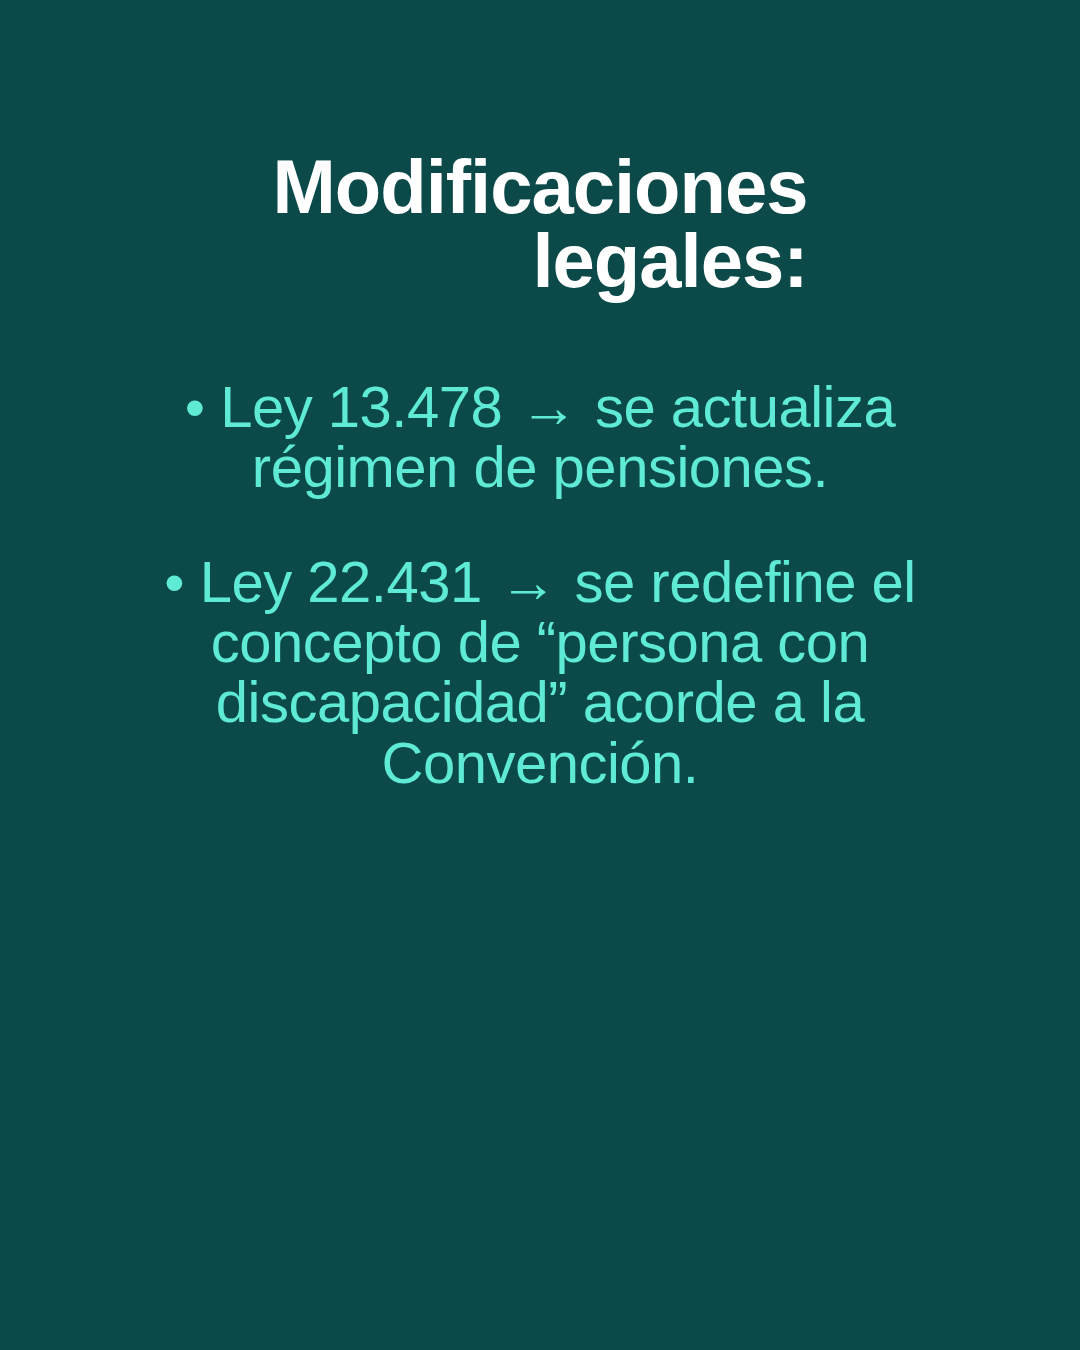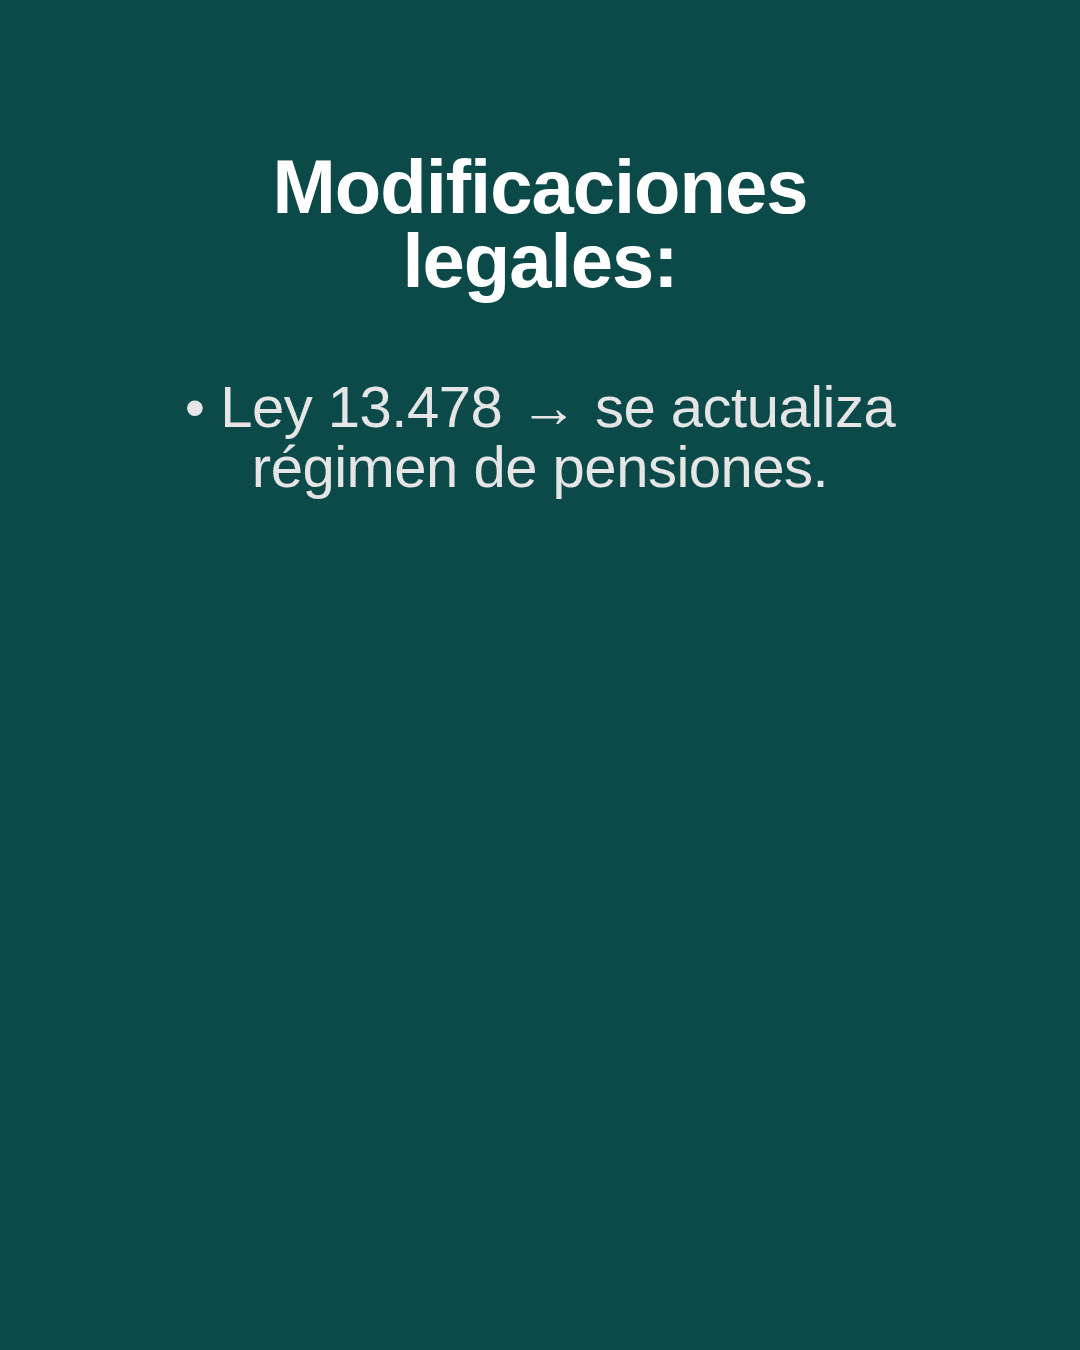--- a/index.html
+++ b/index.html
@@ -22,36 +22,36 @@
     display: flex;
     flex-direction: column;
     align-items: center;
     padding: 150px 60px 0 60px;
   }
   .title {
     color: #ffffff;
     font-weight: bold;
     font-size: 76px;
     line-height: 0.98;
-    text-align: center;
+    text-align: right;
     letter-spacing: -1px;
     max-width: 640px;
     margin: 0 0 78px 0;
     white-space: pre-line;
   }
   .bullet-list {
     width: 100%;
     max-width: 960px;
     display: flex;
     flex-direction: column;
     gap: 54px;
     align-items: center;
   }
   .bullet-item {
-    color: #e5e5e5;
+    color: #5eead4;
     font-size: 58px;
     line-height: 1.04;
     text-align: center;
     font-weight: 400;
     letter-spacing: -0.5px;
     max-width: 900px;
   }
   .bullet-item.narrow {
     max-width: 830px;
   }
@@ -73,16 +73,22 @@
 
   <div class="bullet-list">
 
     <div class="bullet-item narrow">
       <span class="dot">•</span>
       <span>Ley 13.478</span>
       <span class="arrow">→</span>
       <span>se actualiza régimen de pensiones.</span>
     </div>
 
+    <div class="bullet-item narrow">
+      <span class="dot">•</span>
+      <span>Ley 22.431</span>
+      <span class="arrow">→</span>
+      <span>se redefine el concepto de “persona con discapacidad” acorde a la Convención.</span>
+    </div>
 
 
   </div>
 </div>
 
 </body></html>

